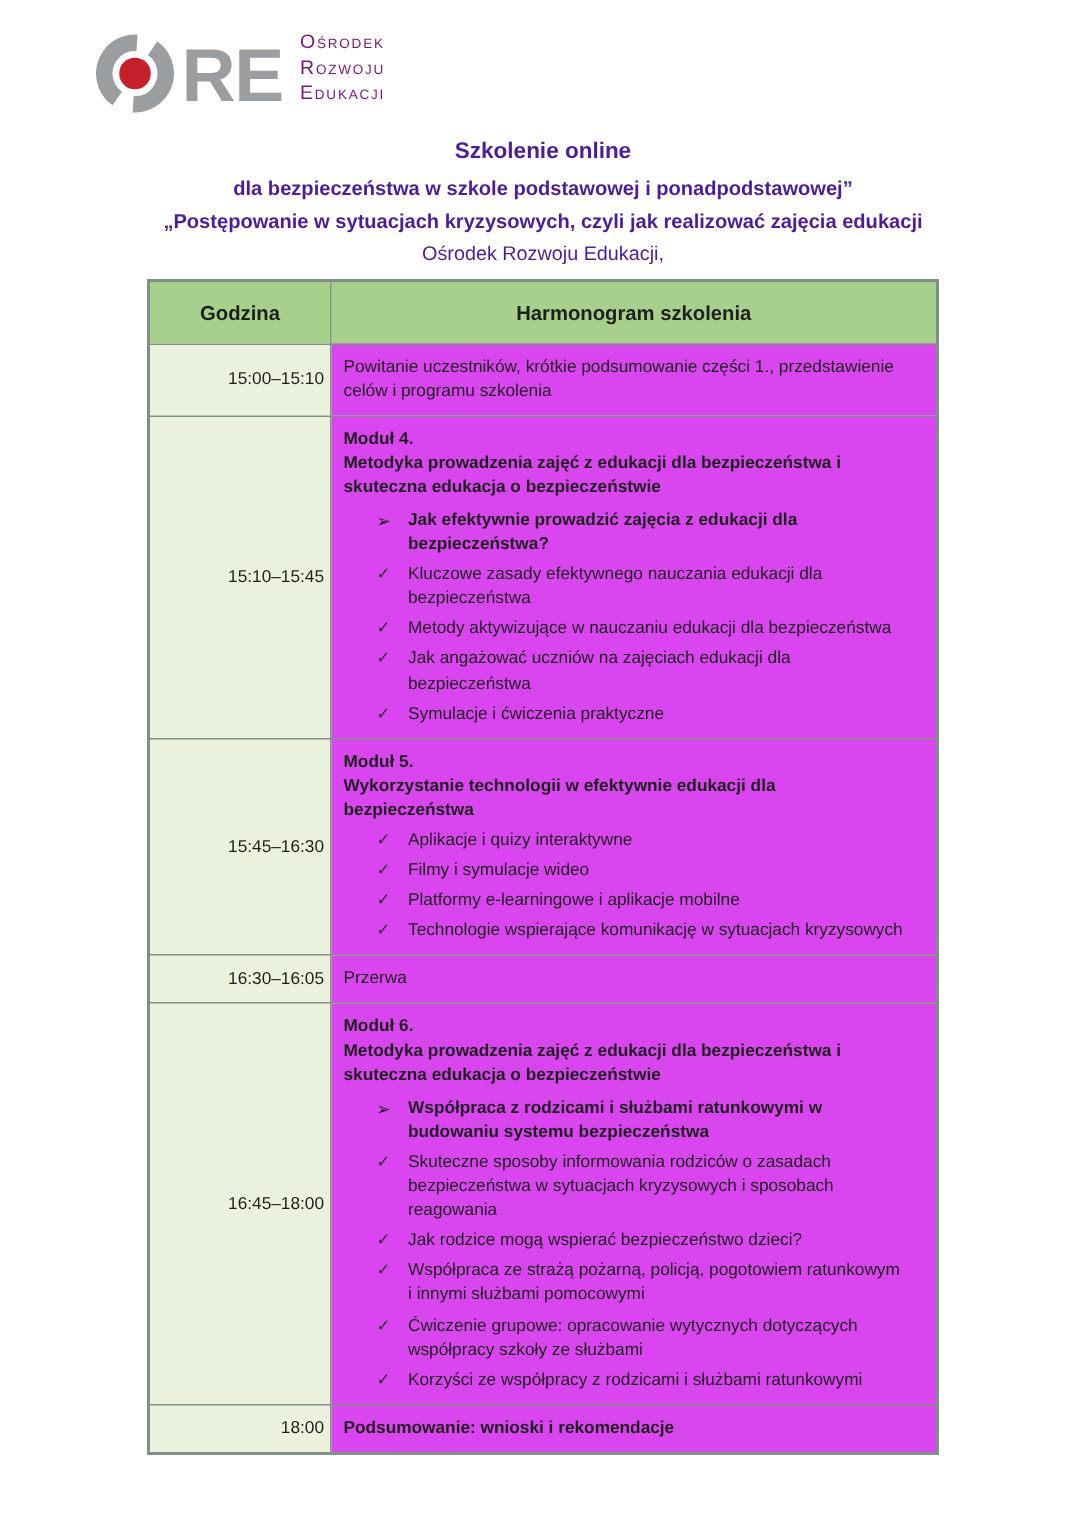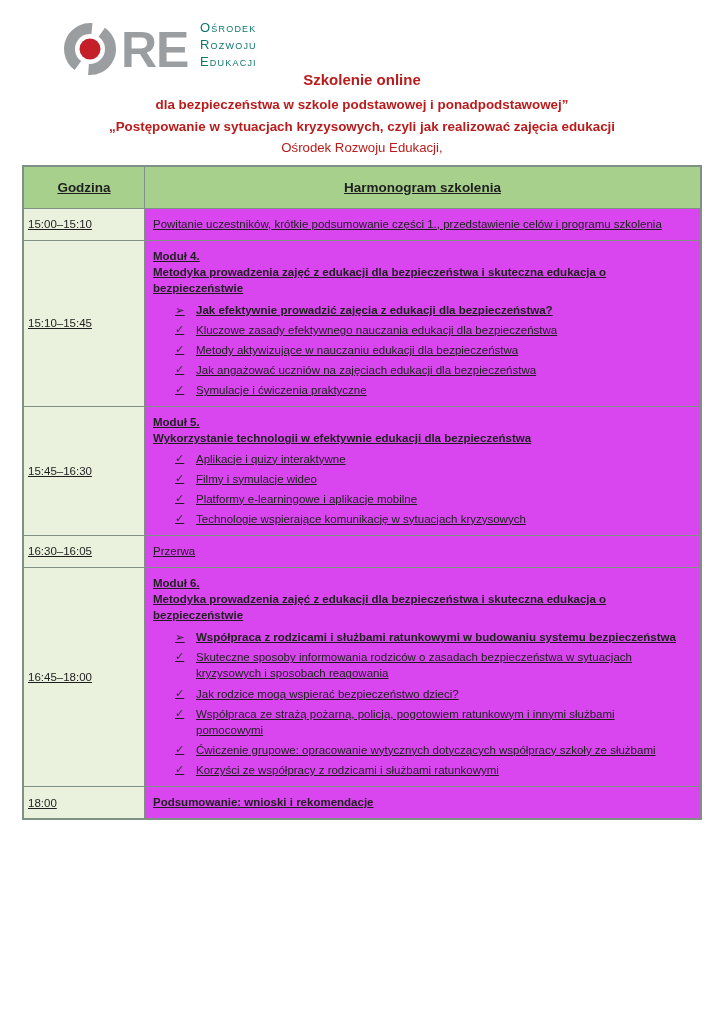--- a/index.html
+++ b/index.html
@@ -17,61 +17,60 @@
   .logo {
     position: absolute;
     top: 13px;
     left: 60px;
     display: flex;
     align-items: flex-start;
   }
   .logo svg { display: block; }
   .logo-org {
     margin: 6px 0 0 10px;
-    color: #0f766e;
+    color: #701a75;
     font-size: 13px;
     line-height: 17px;
     letter-spacing: 1.2px;
     font-variant: small-caps;
   }
 
   
   .header-text {
-    padding-top: 71px;
+    padding-top: 92px;
     text-align: center;
     font-size: 13.2px;
     line-height: 21.5px;
-    color: #b91c1c;
+    color: #4c1d95;
   }
   .title { font-size: 15px; font-weight: bold; line-height: 18px; margin-bottom: 5px; }
   .subtitle div { font-weight: bold; font-size: 13.4px; }
   .date-line { font-weight: bold; }
 
   
   table.schedule {
-    width: 680px;
+    width: 528px;
     margin: 6px auto 0 auto;
     border-collapse: collapse;
     font-size: 11.5px;
     table-layout: fixed;
-    text-decoration: underline;
   }
   table.schedule { border: 2px solid #7f9184; }
   .schedule th, .schedule td { border: 1.5px solid #7f9184; }
   .schedule th {
     background: #a6d08c;
     font-size: 13.5px;
     font-weight: bold;
     padding: 13px 6px;
     color: #1f1f1f;
   }
   .time-col { width: 108px; }
   td.time-cell {
     background: #eaf1dd;
-    text-align: left;
+    text-align: right;
     vertical-align: middle;
     padding: 6px 4px;
   }
   td.content-cell {
     background: #d946ef;
     vertical-align: middle;
     padding: 7px 19px 8px 8px;
     line-height: 1.4;
   }
   .heading-line { font-weight: bold; }

